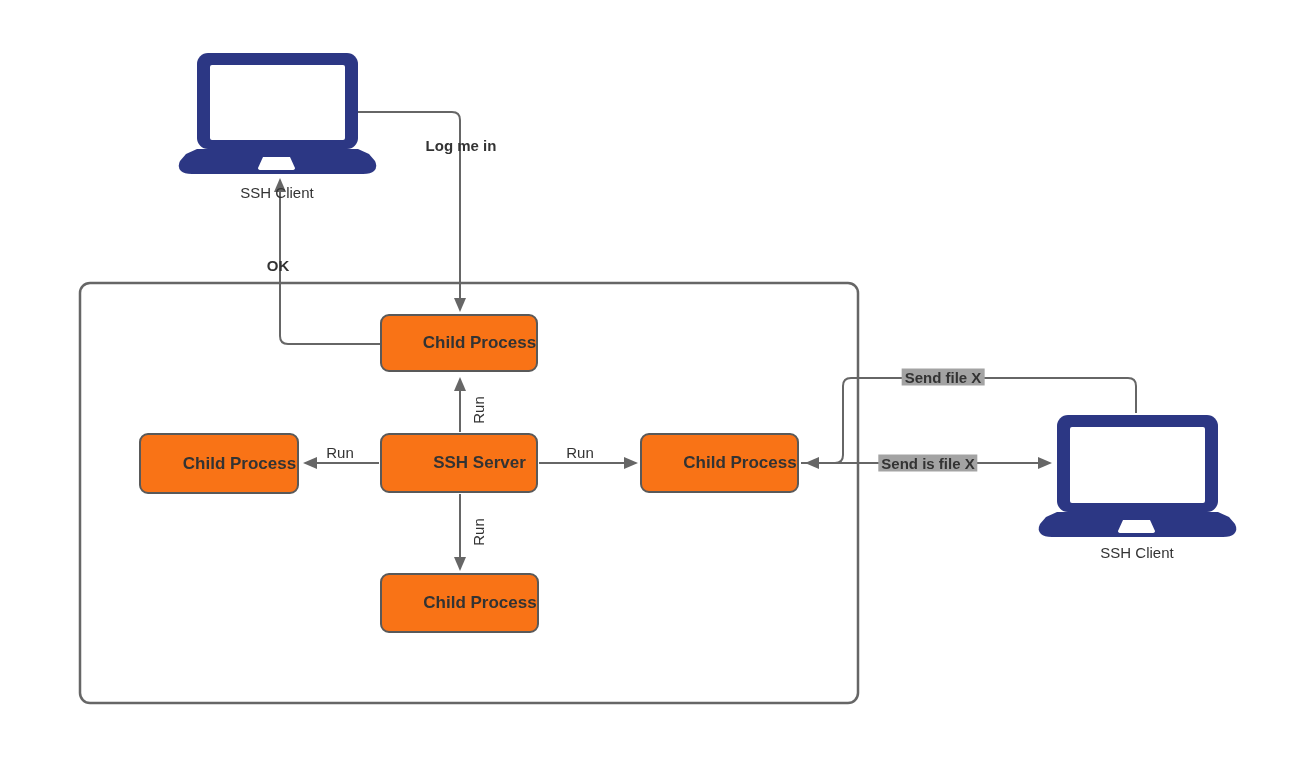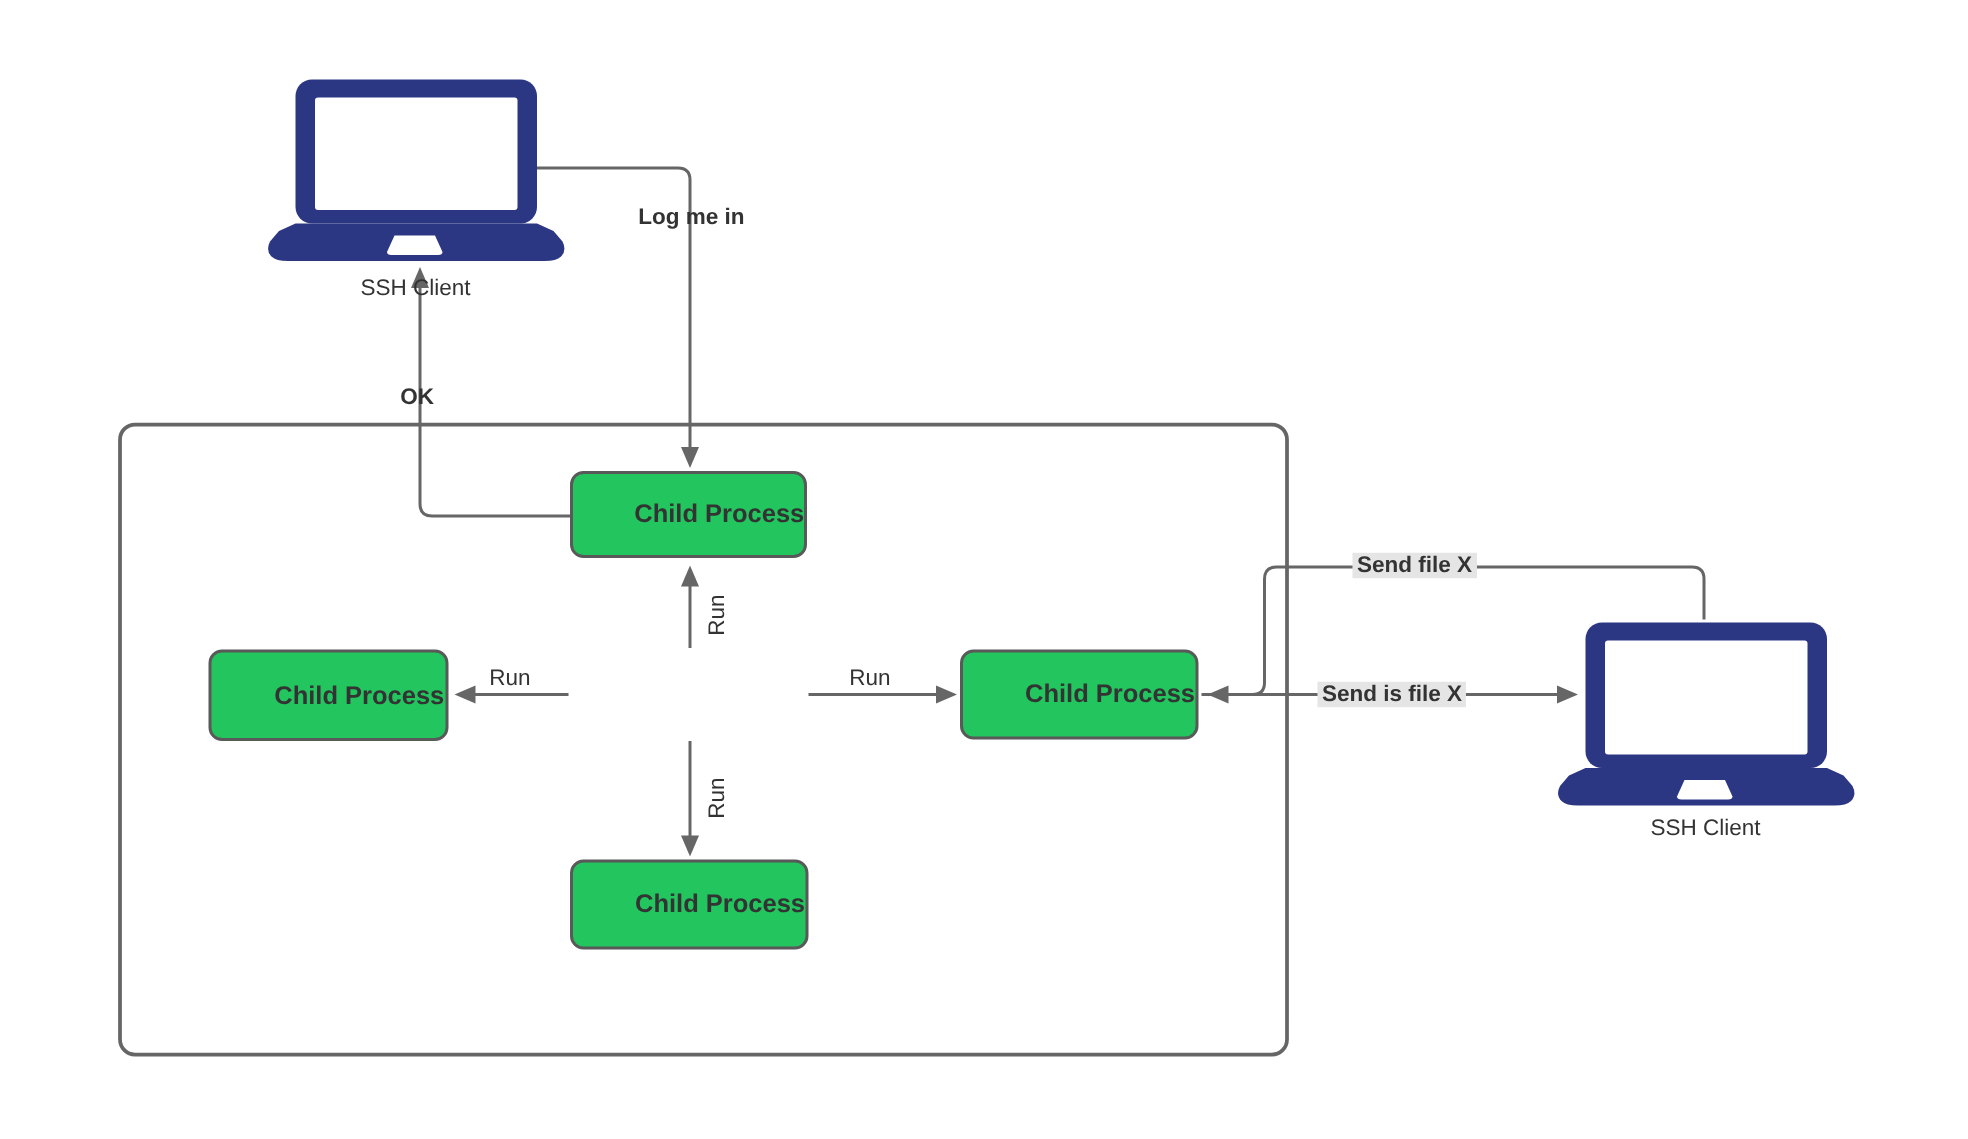--- a/index.html
+++ b/index.html
@@ -3,30 +3,30 @@
 <meta charset="utf-8">
 <style>
   html,body { margin:0; padding:0; background:#ffffff; }
   .canvas {
     position:relative; width:1312px; height:759px; background:#ffffff;
     font-family:"Liberation Sans", sans-serif; overflow:hidden;
   }
   .canvas svg { position:absolute; left:0; top:0; }
   .node {
     position:absolute; box-sizing:border-box;
-    border:2px solid #595959; border-radius:9px; background:#22c55e;
+    border:2px solid #595959; border-radius:9px; background:#f97316;
     display:flex; align-items:center; justify-content:center;
     font-weight:bold; font-size:17px; color:#333333; white-space:nowrap;padding-left:41px;
   }
   .elabel {
     position:absolute; transform:translate(-50%,-50%);
     font-size:15px; color:#333333; white-space:nowrap; line-height:1;
   }
   .elabel.bold { font-weight:bold; }
-  .elabel.bg { background:#e5e5e5; padding:1px 3px; }
+  .elabel.bg { background:#a3a3a3; padding:1px 3px; }
   .elabel.vert { transform:translate(-50%,-50%) rotate(-90deg); }
 </style>
 </head>
 <body>
 
 <div class="canvas">
 
   <svg width="1312" height="759" viewBox="0 0 1312 759">
     <defs>
       <marker id="arrow" markerUnits="userSpaceOnUse" markerWidth="16" markerHeight="14" viewBox="0 0 16 14" refX="2" refY="7" orient="auto">
@@ -61,20 +61,21 @@
       <path d="M1057,512 L1218,512 L1229,517 L1235,524 Q1238,530 1234,534 Q1231,537 1223,537 L1052,537
                Q1044,537 1041,534 Q1037,530 1040,524 L1046,517 Z" fill="#2c3784"></path>
       <path d="M1123,520 L1150,520 L1155,531 Q1155,533 1152,533 L1121,533 Q1118,533 1118,531 Z" fill="#ffffff"></path>
     </g>
   </svg>
 
   <div class="node" style="left:380px; top:314px; width:158px; height:58px;">Child Process</div>
 
   <div class="node" style="left:139px; top:433px; width:160px; height:61px;">Child Process</div>
 
+  <div class="node" style="left:380px; top:433px; width:158px; height:60px;">SSH Server</div>
 
   <div class="node" style="left:640px; top:433px; width:159px; height:60px;">Child Process</div>
 
   <div class="node" style="left:380px; top:573px; width:159px; height:60px;">Child Process</div>
 
   <div class="elabel" style="left:277px; top:192px;">SSH Client</div>
 
   <div class="elabel" style="left:1137px; top:552px;">SSH Client</div>
 
   <div class="elabel bold" style="left:461px; top:145px;">Log me in</div>

